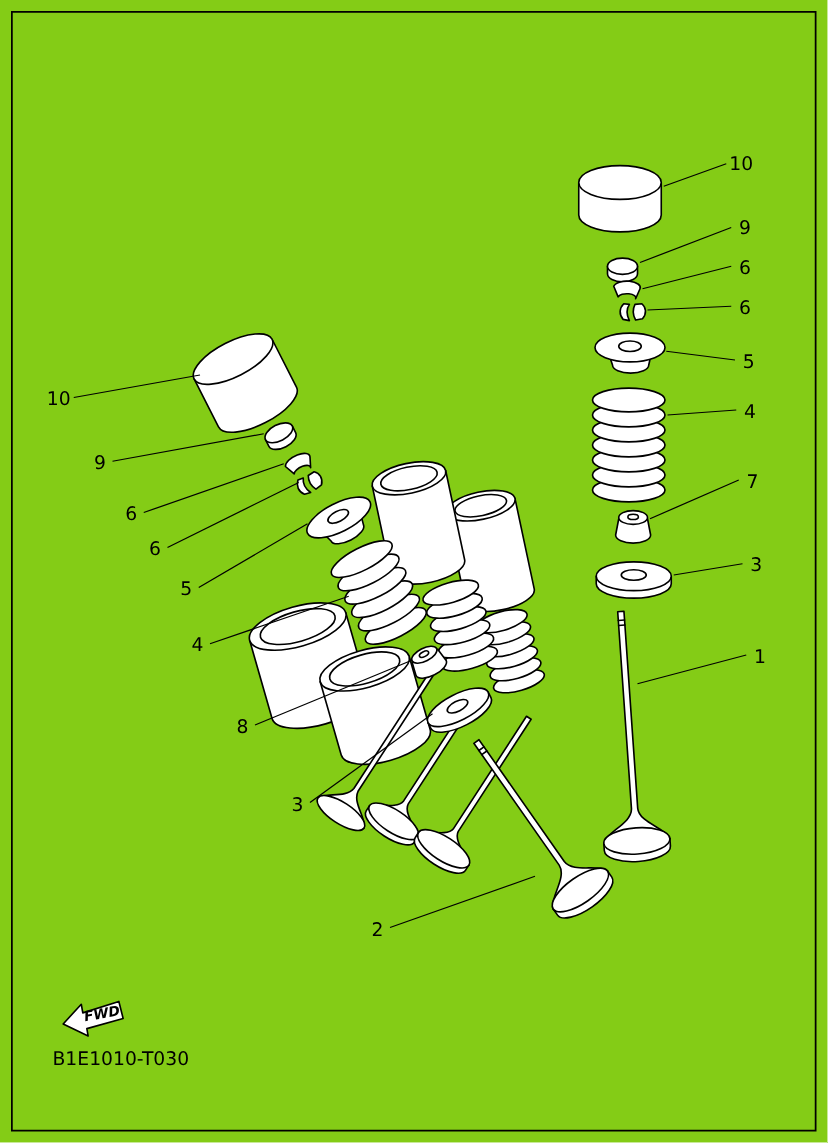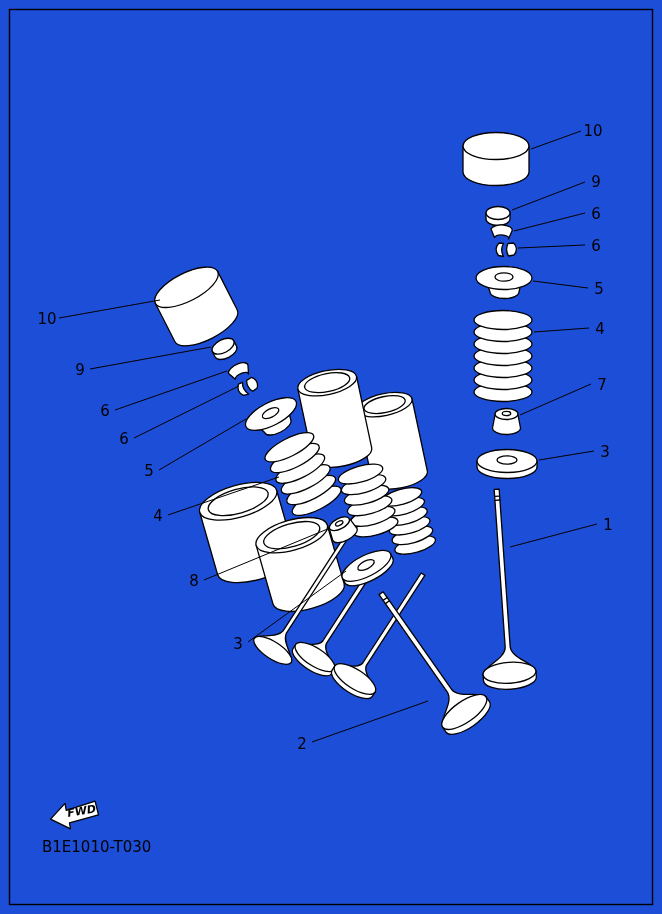--- a/index.html
+++ b/index.html
@@ -1,16 +1,16 @@
 <!DOCTYPE html>
 <html><head>
 <meta charset="utf-8">
 <style>
   html,body{margin:0;padding:0;background:#ffffff;}
-  .page{width:662px;height:914px;background:#1d4ed8;position:relative;overflow:hidden;}
+  .page{width:662px;height:914px;background:#84cc16;position:relative;overflow:hidden;}
   svg{display:block;}
   .solid{fill:#ffffff;stroke:#000000;stroke-width:1.3;stroke-linejoin:round;}
   .ln{fill:none;stroke:#000000;stroke-width:1.3;stroke-linecap:round;}
   .leader{stroke:#000000;stroke-width:1;fill:none;}
   .callout{font:15px "DejaVu Sans", sans-serif;fill:#000000;}
   .code{font:15px "DejaVu Sans", sans-serif;fill:#000000;}
   .fwd{font:italic bold 11px "DejaVu Sans", sans-serif;fill:#000000;}
 </style>
 </head>
 <body>

